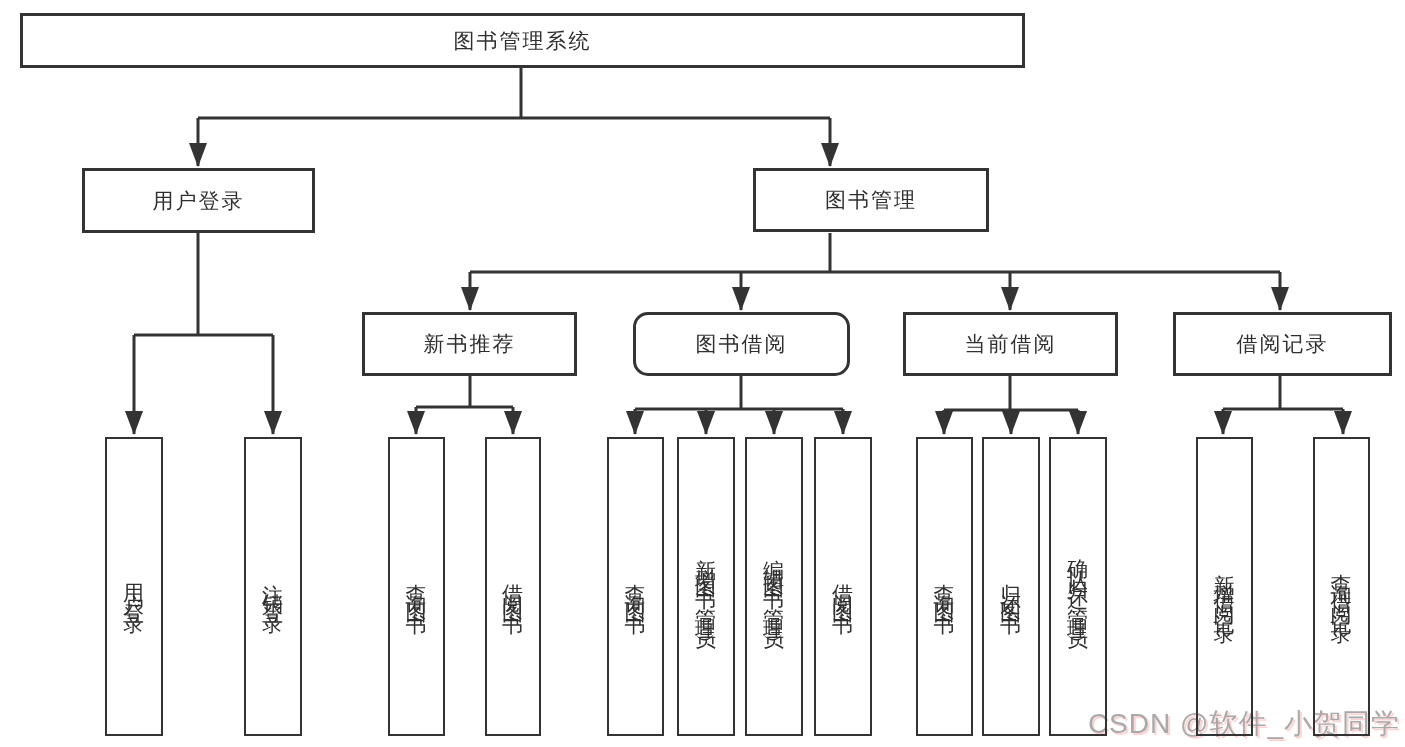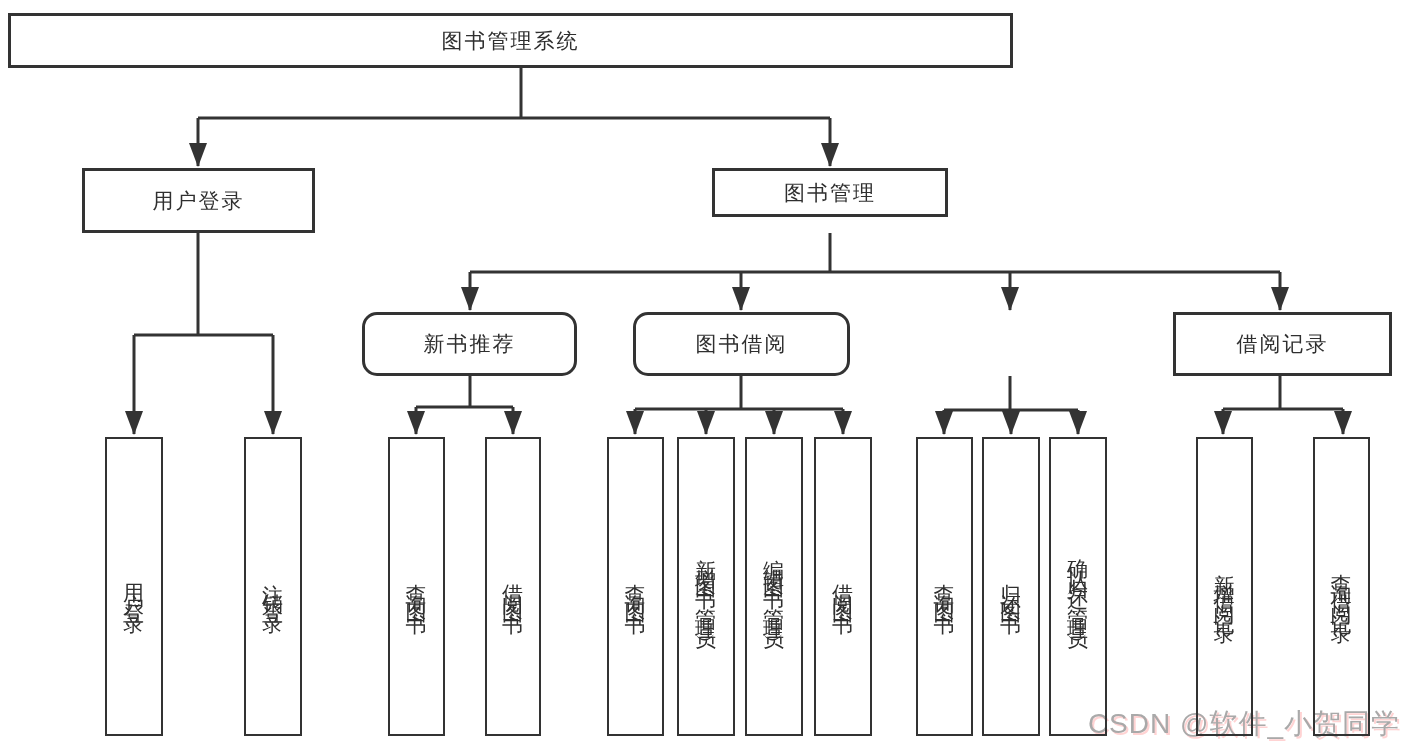--- a/index.html
+++ b/index.html
@@ -87,27 +87,28 @@
     <line x1="944" y1="410" x2="944" y2="434" marker-end="url(#arrow)"></line>
     <line x1="1011" y1="410" x2="1011" y2="434" marker-end="url(#arrow)"></line>
     <line x1="1078" y1="410" x2="1078" y2="434" marker-end="url(#arrow)"></line>
 
     <line x1="1280" y1="376" x2="1280" y2="409"></line>
     <line x1="1223" y1="409" x2="1343" y2="409"></line>
     <line x1="1223" y1="409" x2="1223" y2="434" marker-end="url(#arrow)"></line>
     <line x1="1343" y1="409" x2="1343" y2="434" marker-end="url(#arrow)"></line>
   </svg>
 
-  <div class="box" style="left:8px;top:13px;width:1005px;height:55px;">图书管理系统</div>
+  <div class="box" style="left:20px;top:13px;width:1005px;height:55px;">图书管理系统</div>
 
   <div class="box" style="left:82px;top:168px;width:233px;height:65px;">用户登录</div>
-  <div class="box" style="left:712px;top:168px;width:236px;height:49px;">图书管理</div>
+  <div class="box" style="left:753px;top:168px;width:236px;height:64px;">图书管理</div>
 
-  <div class="box" style="left:362px;top:312px;width:215px;height:64px;border-radius:15px;">新书推荐</div>
+  <div class="box" style="left:362px;top:312px;width:215px;height:64px;">新书推荐</div>
   <div class="box" style="left:633px;top:312px;width:217px;height:64px;border-radius:15px;">图书借阅</div>
+  <div class="box" style="left:903px;top:312px;width:215px;height:64px;">当前借阅</div>
   <div class="box" style="left:1173px;top:312px;width:219px;height:64px;text-align:center;">借阅记录</div>
 
   <div class="box vbox" style="left:105px;top:437px;width:58px;height:299px;">
     <span class="vtext">用户登录</span>
   </div>
   <div class="box vbox" style="left:244px;top:437px;width:58px;height:299px;">
     <span class="vtext">注销登录</span>
   </div>
 
   <div class="box vbox" style="left:388px;top:437px;width:57px;height:299px;">

